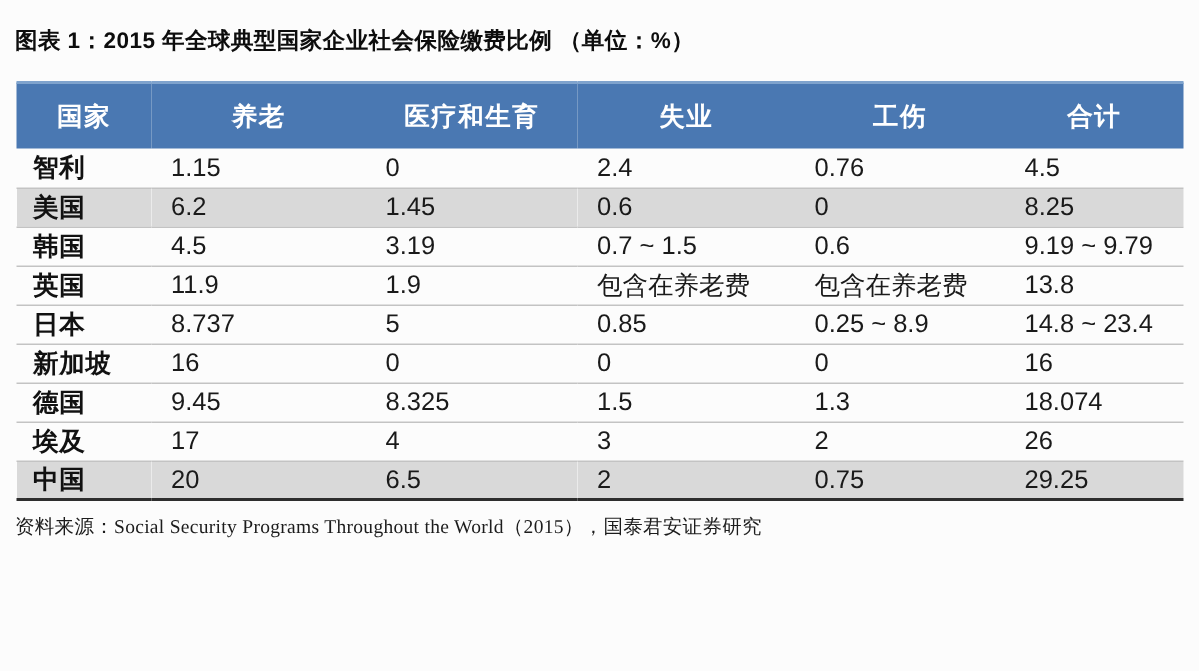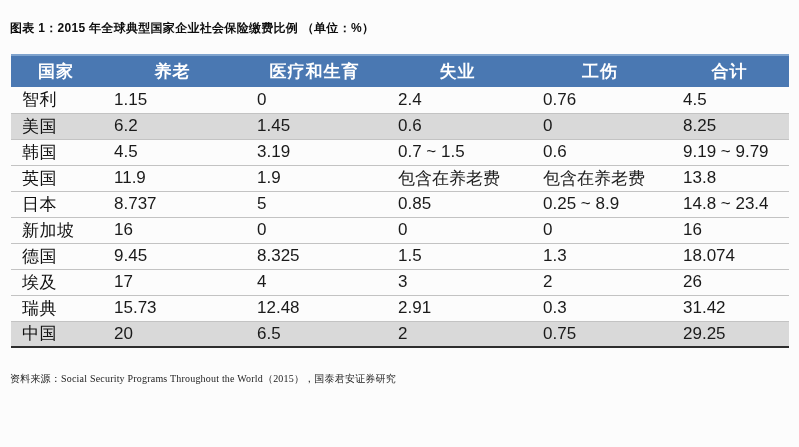--- a/index.html
+++ b/index.html
@@ -14,67 +14,67 @@
   * { box-sizing: border-box; }
   html, body {
     margin: 0; padding: 0;
     width: 799px; height: 447px;
     background: var(--page-bg);
     font-family: "Liberation Sans", "DejaVu Sans", sans-serif;
     overflow: hidden;
   }
   .page { width: 799px; height: 447px; position: relative; }
   .fig-title {
-    font-size: 12px;
+    font-size: 15px;
     font-weight: bold;
     color: #0d0d0d;
     padding: 17px 10px 0 10px;
     letter-spacing: 0.3px;
     line-height: 22px;
   }
   .table-wrap { margin: 15px 10px 0 11px; }
   table.data {
     width: 778px;
     border-collapse: collapse;
     table-layout: fixed;
   }
   table.data thead th {
     background: var(--header-bg);
     border-top: 2px solid var(--header-top-edge);
     color: var(--header-text);
     font-size: 17px;
     font-weight: bold;
-    height: 32px;
+    height: 44px;
     text-align: center;
     padding: 0;
     letter-spacing: 1px;
   }
   table.data tbody td {
     font-size: 17px;
     color: #1a1a1a;
     height: 26px;
     padding: 0 4px 0 13px;
     border-top: 1px solid var(--row-divider);
     white-space: nowrap;
     overflow: hidden;
   }
   table.data tbody tr:first-child td { border-top: none; }
   table.data tbody tr:last-child td { border-bottom: 2px solid var(--table-bottom-border); }
   table.data tbody td.country {
-    font-weight: normal;
+    font-weight: bold;
     color: #111;
     padding-left: 11px;
     letter-spacing: 0.5px;
   }
   table.data tbody tr.hl td { background: var(--highlight-row-bg); }
   .source-note {
     font-family: "Liberation Serif", "DejaVu Serif", serif;
-    font-size: 10px;
+    font-size: 13px;
     color: #1c1c1c;
-    padding: 24px 10px 0 10px;
+    padding: 8px 10px 0 10px;
     letter-spacing: 0.2px;
   }
 </style>
 </head>
 <body>
 
 <div class="page">
 
   <div class="fig-title">图表 1：2015 年全球典型国家企业社会保险缴费比例 （单位：%）</div>
 
@@ -156,28 +156,20 @@
             <td>18.074</td>
           </tr>
           <tr>
             <td class="country">埃及</td>
             <td>17</td>
             <td>4</td>
             <td>3</td>
             <td>2</td>
             <td>26</td>
           </tr>
-          <tr>
-            <td class="country">瑞典</td>
-            <td>15.73</td>
-            <td>12.48</td>
-            <td>2.91</td>
-            <td>0.3</td>
-            <td>31.42</td>
-          </tr>
           <tr class="hl">
             <td class="country">中国</td>
             <td>20</td>
             <td>6.5</td>
             <td>2</td>
             <td>0.75</td>
             <td>29.25</td>
           </tr>
         </tbody>
     </table>

